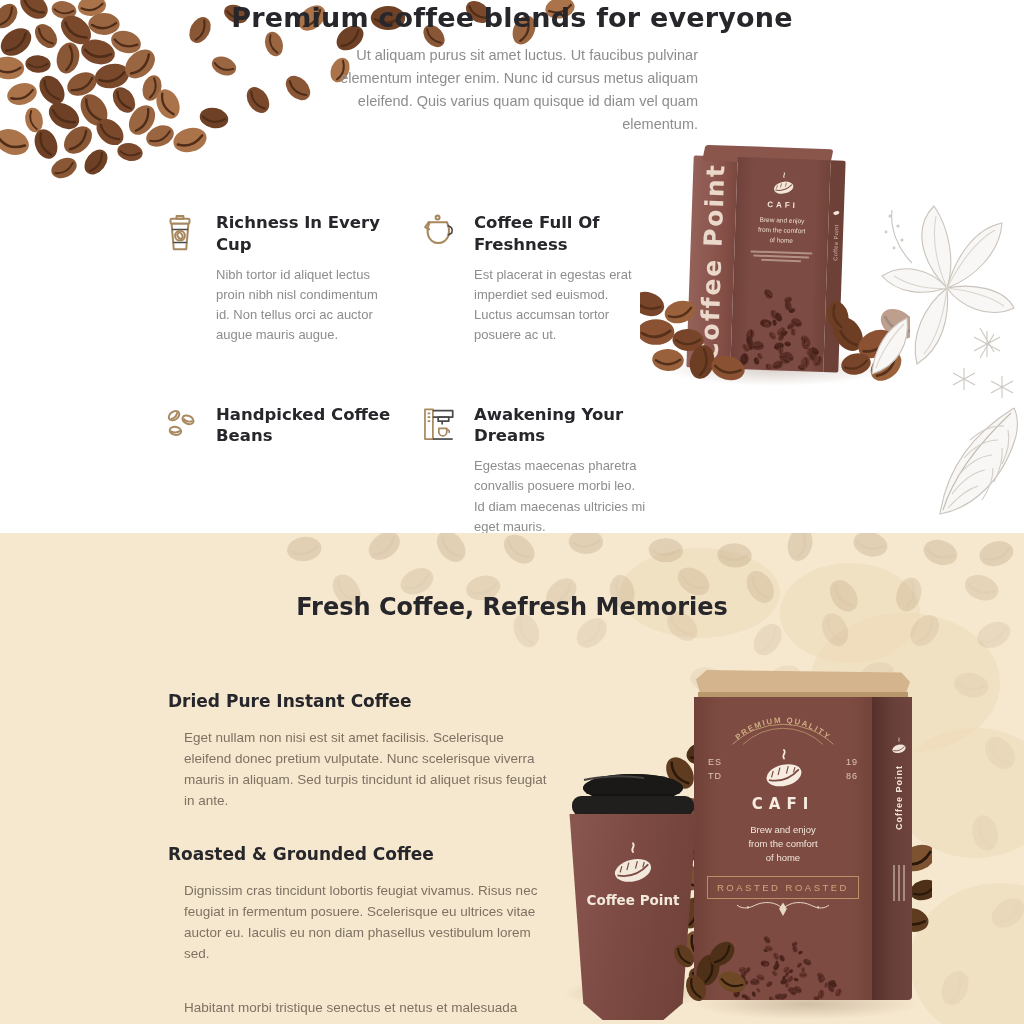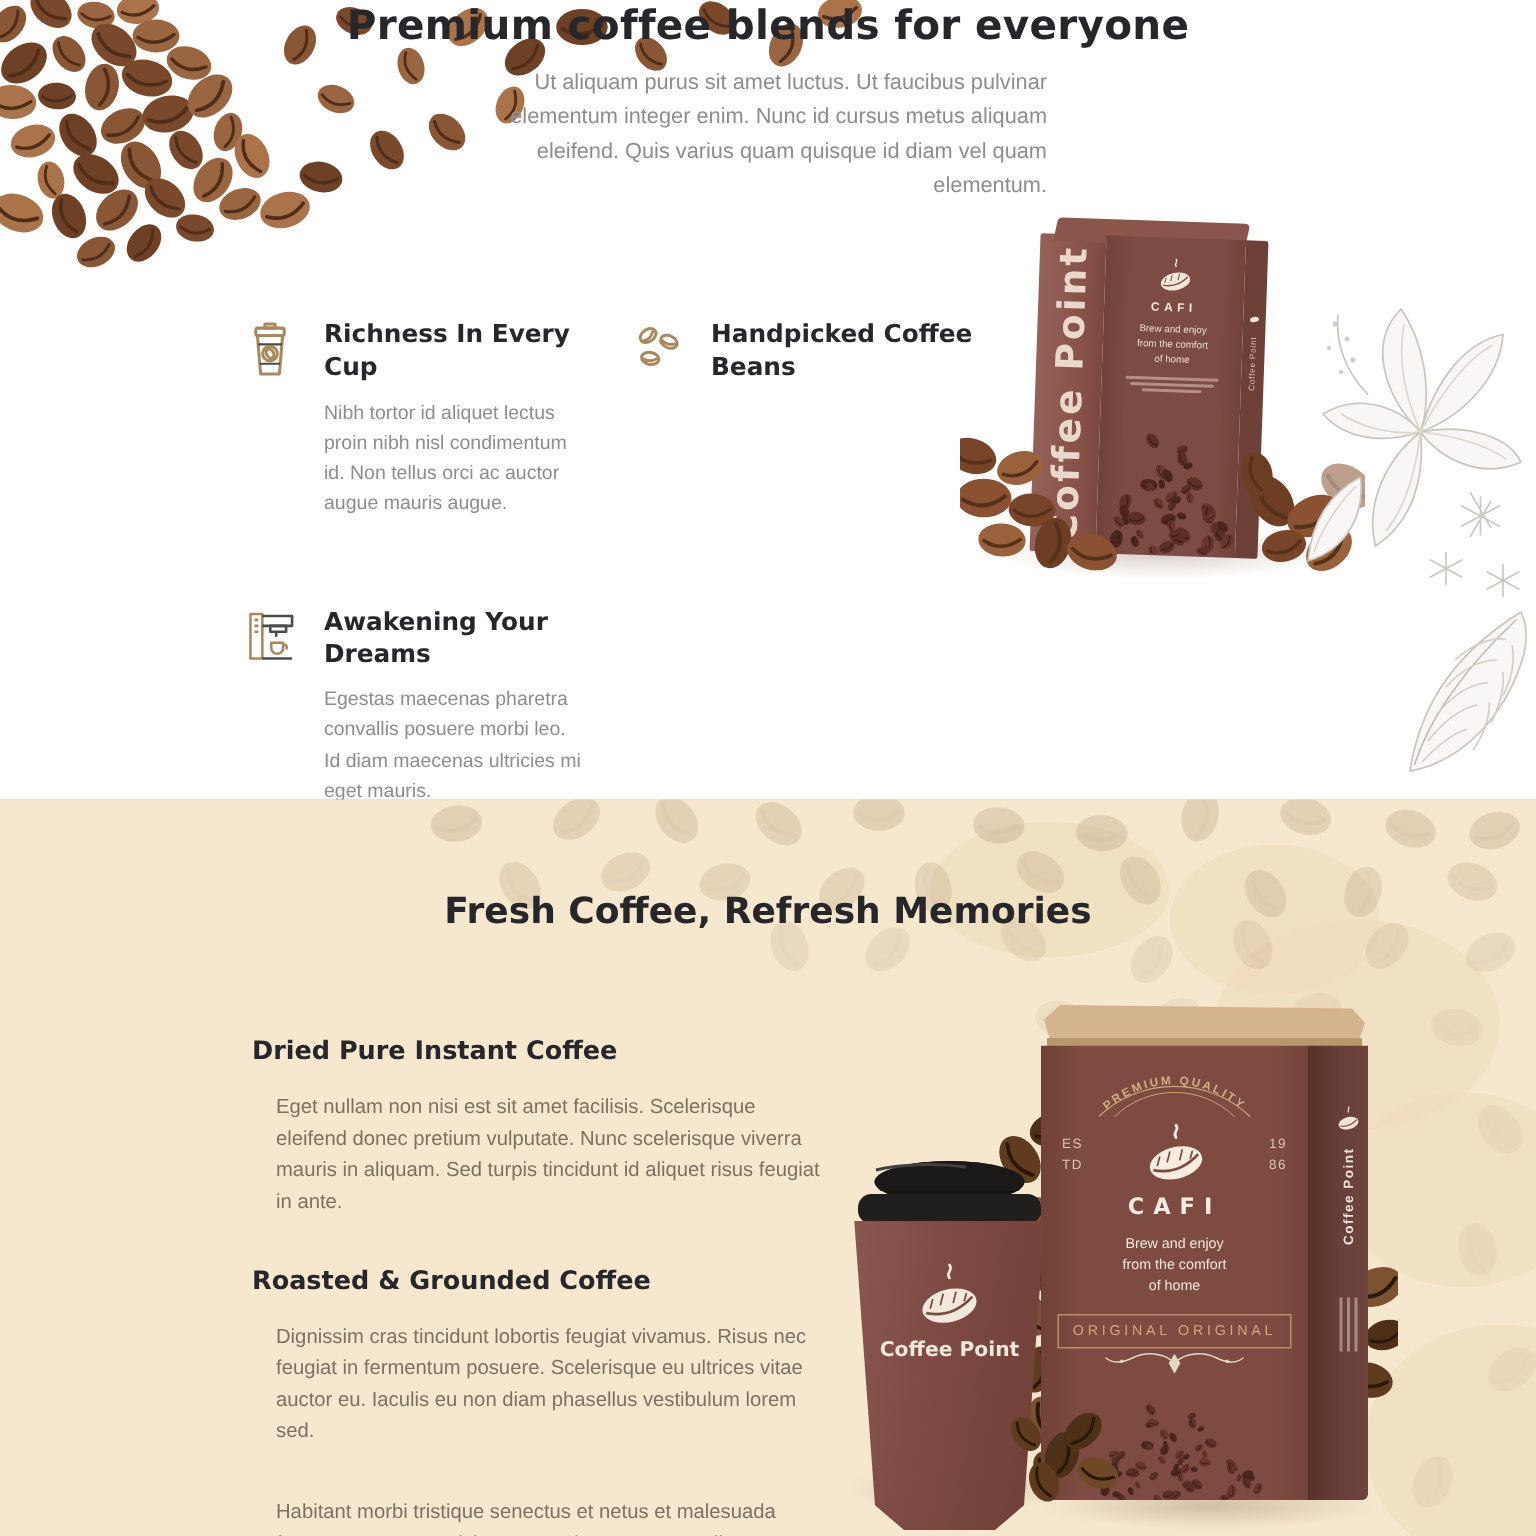--- a/index.html
+++ b/index.html
@@ -299,20 +299,35 @@
             <circle cx="12" cy="16" r="3.6"></circle>
               <ellipse cx="12" cy="16" rx="1.7" ry="2.4" transform="rotate(-30 12 16)"></ellipse>
           </svg>
         </div>
         <div>
           <div class="f-title">Richness In Every Cup</div>
           <p class="f-desc">Nibh tortor id aliquet lectus proin nibh nisl condimentum id. Non tellus orci ac auctor augue mauris augue.</p>
         </div>
       </div>
 
+      <div class="feature">
+        <div class="f-icon">
+          <svg viewBox="0 0 26 26" width="36" height="36" fill="none" stroke="#a8895f" stroke-width="1.5" stroke-linejoin="round" stroke-linecap="round">
+            <circle cx="12" cy="2.6" r="1.4"></circle>
+            <path d="M5.5 6 h13"></path>
+            <path d="M5.5 6 L3 9.5 5.8 11"></path>
+            <path d="M6.3 6 C4.8 9 4.3 12.5 5.3 15.8 a7.6 7.6 0 0 0 14.4 0 C20.7 12.5 20.2 9 18.7 6"></path>
+            <path d="M19.6 8.5 q4 1.3 2.6 5.2 l-2.4 1.4" stroke="#4a4a4a" stroke-width="1.2"></path>
+          </svg>
+        </div>
+        <div>
+          <div class="f-title">Coffee Full Of Freshness</div>
+          <p class="f-desc">Est placerat in egestas erat imperdiet sed euismod. Luctus accumsan tortor posuere ac ut.</p>
+        </div>
+      </div>
 
       <div class="feature">
         <div class="f-icon">
           <svg viewBox="0 0 26 26" width="36" height="36" fill="none" stroke="#a8895f" stroke-width="1.4">
             <g transform="rotate(-35 8 7)">
                 <ellipse cx="8" cy="7" rx="4.2" ry="2.9"></ellipse>
                 <path d="M4.6 7.6 Q8 9.4 11.4 6.4"></path>
               </g>
             <g transform="rotate(25 18 10)">
                 <ellipse cx="18" cy="10" rx="4.2" ry="2.9"></ellipse>
@@ -950,21 +965,21 @@
                 <div>19</div>
                 <div>86</div>
               </div>
             </div>
             <div class="brand">CAFI</div>
             <div class="tagline">
               <span>Brew and enjoy</span><br>
               <span>from the comfort</span><br>
               <span>of home</span>
             </div>
-            <div class="roasted">ORIGINAL ORIGINAL</div>
+            <div class="roasted">ROASTED ROASTED</div>
             <svg width="130" height="26" viewBox="0 0 140 26">
               <g stroke="#e7d8c2" stroke-width="1.4" fill="none" stroke-linecap="round">
                 <path d="M70 14 C60 3 42 3 30 9 C18 15 10 13 5 9"></path>
                 <path d="M70 14 C80 3 98 3 110 9 C122 15 130 13 135 9"></path>
               </g>
               <path d="M70 5 l5.5 9 -5.5 10 -5.5 -10 z" fill="#e7d8c2"></path>
               <circle cx="20" cy="12" r="1.6" fill="#e7d8c2"></circle>
                 <circle cx="120" cy="12" r="1.6" fill="#e7d8c2"></circle>
             </svg>
             <svg id="splashBot" width="178" height="118" viewBox="0 0 190 124">

